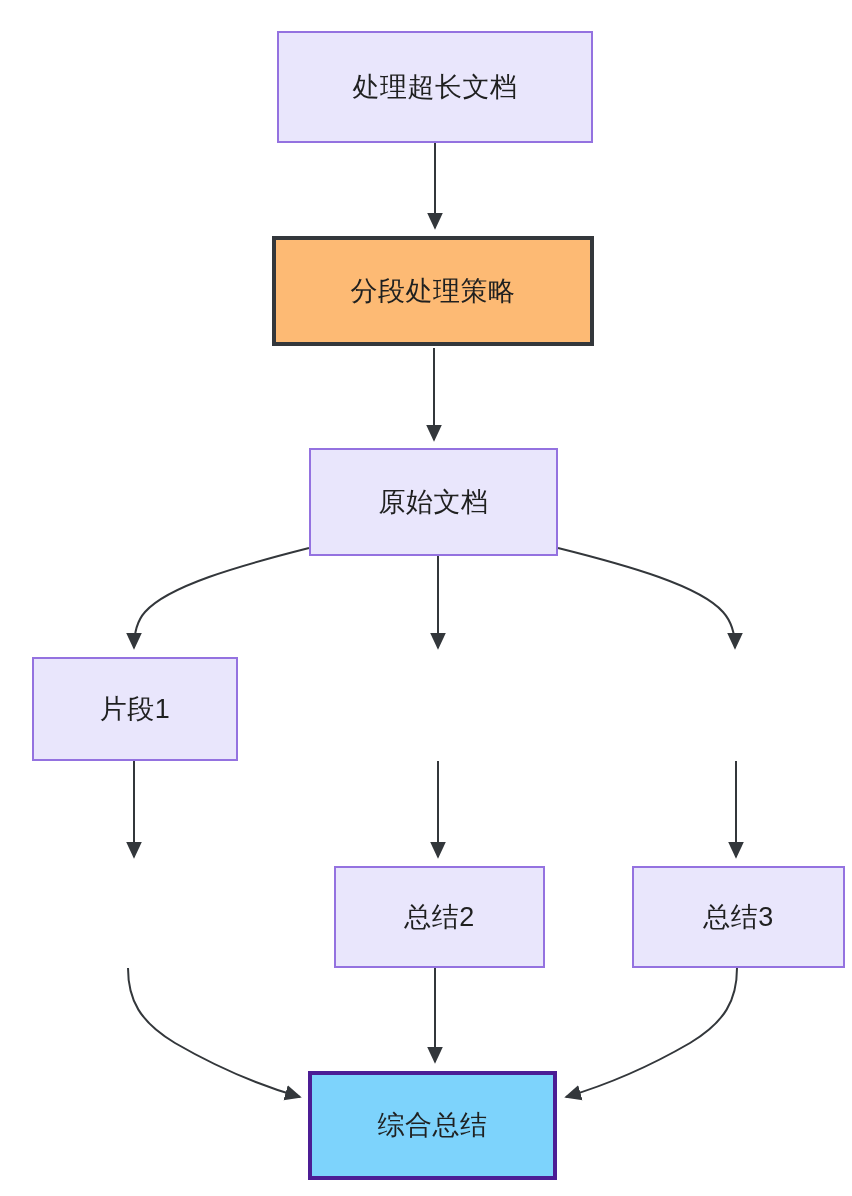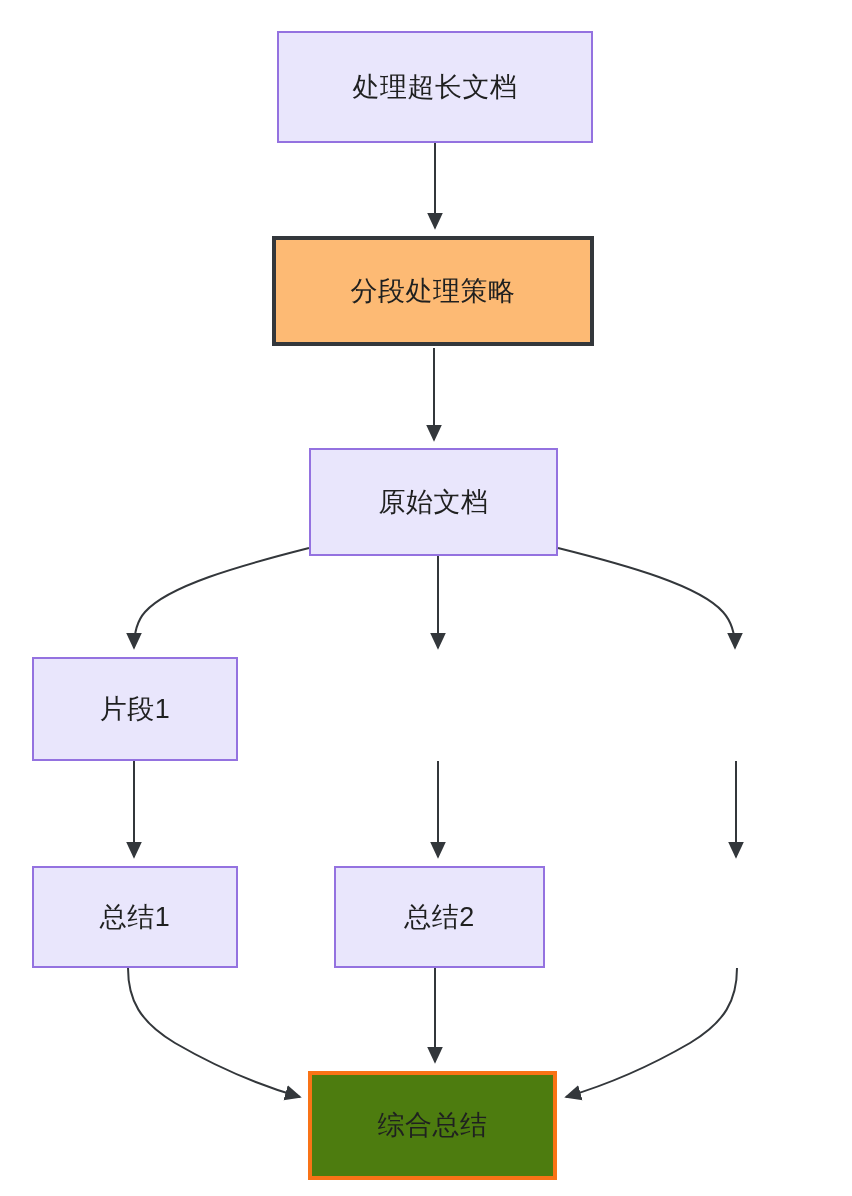--- a/index.html
+++ b/index.html
@@ -47,22 +47,22 @@
     background: #e9e6fc;
     border: 2px solid #9472e0;
   }
   
   .node.style-strategy {
     background: #fdba74;
     border: 4px solid #33373b;
   }
   
   .node.style-result {
-    background: #4d7c0f;
-    border: 4px solid #f97316;
+    background: #7dd3fc;
+    border: 4px solid #4c1d95;
   }
   
   #node-doc      { left: 277px; top: 31px;   width: 316px; height: 112px; }
   #node-strategy { left: 272px; top: 236px;  width: 322px; height: 110px; }
   #node-source   { left: 309px; top: 448px;  width: 249px; height: 108px; }
   #node-chunk1   { left: 32px;  top: 657px;  width: 206px; height: 104px; text-align: right; }
   #node-chunk2   { left: 334px; top: 657px;  width: 211px; height: 104px; }
   #node-chunk3   { left: 632px; top: 657px;  width: 213px; height: 104px; }
   #node-sum1     { left: 32px;  top: 866px;  width: 206px; height: 102px; }
   #node-sum2     { left: 334px; top: 866px;  width: 211px; height: 102px; }
@@ -115,26 +115,26 @@
   <div class="node style-default" id="node-source">
     <span class="node-label">原始文档</span>
   </div>
 
   <div class="node style-default" id="node-chunk1">
     <span class="node-label">片段1</span>
   </div>
 
 
 
-  <div class="node style-default" id="node-sum1">
-    <span class="node-label">总结1</span>
-  </div>
 
   <div class="node style-default" id="node-sum2">
     <span class="node-label">总结2</span>
   </div>
 
+  <div class="node style-default" id="node-sum3">
+    <span class="node-label">总结3</span>
+  </div>
 
   <div class="node style-result" id="node-final">
     <span class="node-label">综合总结</span>
   </div>
 
 </div>
 
 </body></html>

